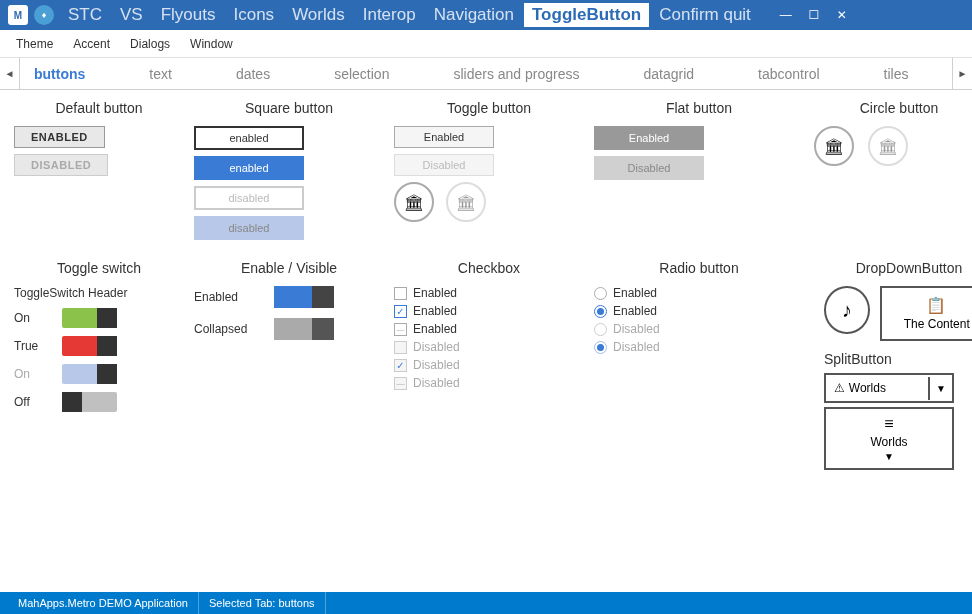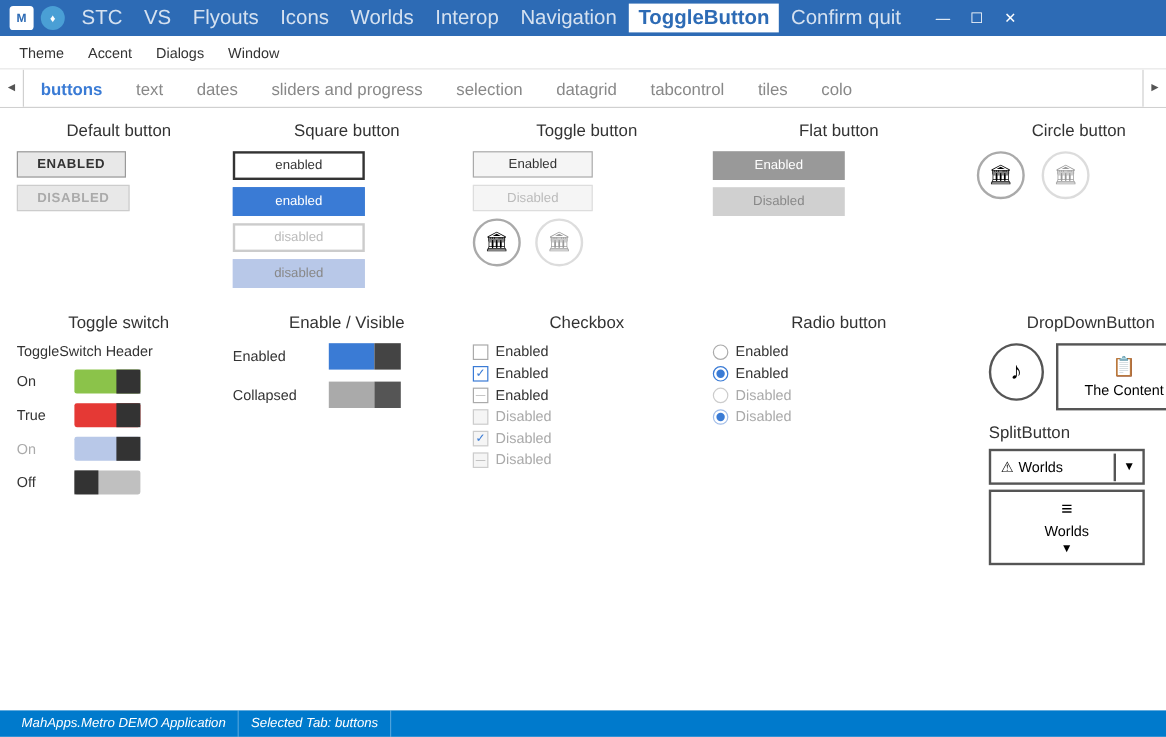--- a/index.html
+++ b/index.html
@@ -73,20 +73,21 @@
       border-right: 1px solid #d0d0d0;
       font-size: 10px;
       color: #555;
     }
     .scroll-tabs {
       display: flex;
       align-items: flex-start;
       flex: 1;
       overflow: hidden;
       height: 32px;
+      gap: 36px;
     }
     .scroll-tab {
       padding: 6px 14px;
       font-size: 14px;
       color: #888;
       cursor: pointer;
       white-space: nowrap;
       height: 32px;
       display: flex; align-items: center;
     }
@@ -344,21 +345,21 @@
       align-items: center;
       padding: 0 8px;
       font-size: 11px;
       color: white;
       gap: 0;
     }
     .statusbar-item {
       padding: 0 10px;
       border-right: 1px solid rgba(255,255,255,0.3);
       height: 100%;
-      display: flex; align-items: center; font-style: italic;
+      display: flex; align-items: center;
     }
 
     .circle-btn-group { display: flex; gap: 6px; margin-top: 6px; }
   </style>
 </head>
 <body>
 
 <div class="titlebar">
   <div style="width:20px;height:20px;background:white;border-radius:3px;display:flex;align-items:center;justify-content:center;font-size:10px;color:#2d6bb5;font-weight:bold;">M</div>
   <div style="width:20px;height:20px;background:#4a9fd5;border-radius:50%;display:flex;align-items:center;justify-content:center;font-size:9px;color:white;">♦</div>
@@ -386,22 +387,22 @@
   <span class="menu-item">Dialogs</span>
   <span class="menu-item">Window</span>
 </div>
 
 <div class="scroll-tabs-container">
   <div class="scroll-arrow">◄</div>
   <div class="scroll-tabs">
     <span class="scroll-tab active">buttons</span>
     <span class="scroll-tab">text</span>
     <span class="scroll-tab">dates</span>
+    <span class="scroll-tab">selection</span>
     <span class="scroll-tab">sliders and progress</span>
-    <span class="scroll-tab">selection</span>
     <span class="scroll-tab">datagrid</span>
     <span class="scroll-tab">tabcontrol</span>
     <span class="scroll-tab">tiles</span>
     <span class="scroll-tab">colo</span>
   </div>
   <div class="scroll-right-arrow">►</div>
 </div>
 
 <div class="main-content">
   <div class="sections-grid">

